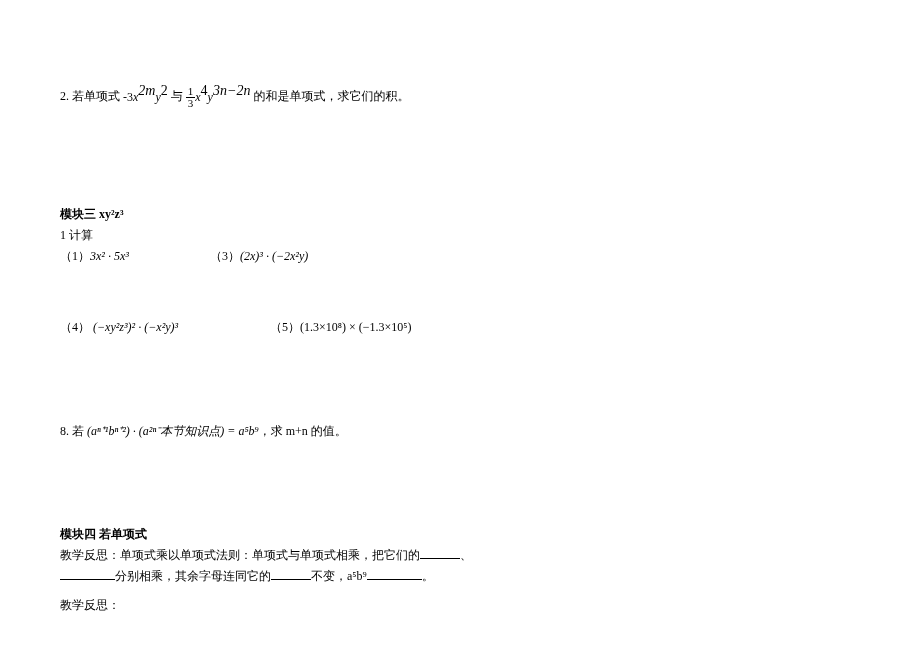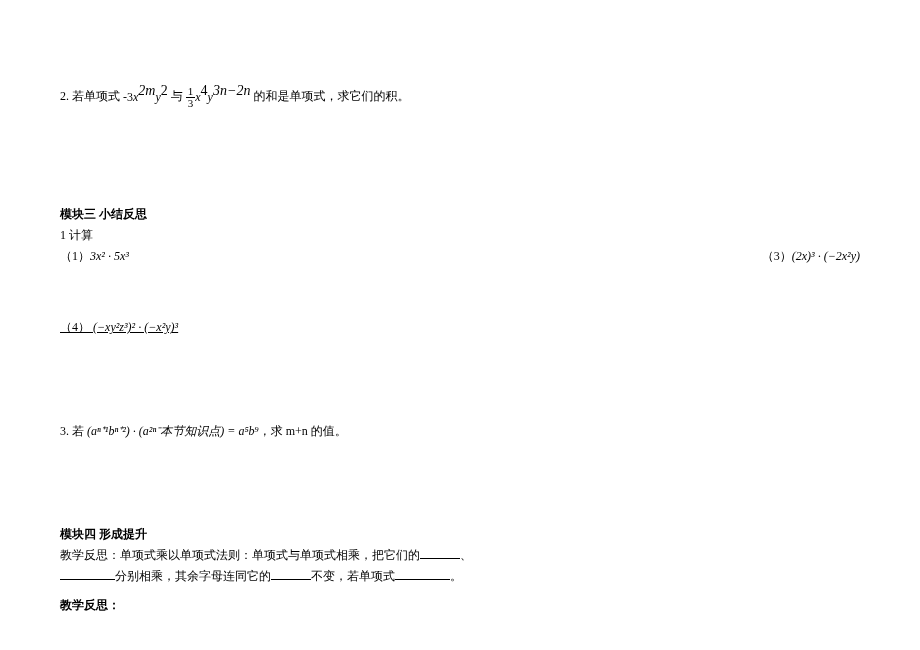--- a/index.html
+++ b/index.html
@@ -24,21 +24,20 @@
       font-weight: bold;
       margin-top: 12px;
       margin-bottom: 2px;
     }
     .sub-line {
       margin-bottom: 2px;
     }
     .formula-row {
       margin-bottom: 8px;
       display: flex;
-      justify-content: space-between;
     }
     .formula-cell {
       display: inline-block;
     }
     .big-gap {
       height: 76px;
     }
     .small-gap {
       height: 44px;
     }
@@ -76,65 +75,68 @@
     }
     .blank {
       display: inline-block;
       border-bottom: 1px solid #000;
       height: 1em;
       vertical-align: baseline;
     }
     .blank-short { width: 40px; }
     .blank-med { width: 55px; }
     .teach-reflect {
-      font-weight: bold;
+      font-weight: normal;
       margin-top: 10px;
     }
     .inline-mid {
       vertical-align: middle;
     }
   </style>
 </head>
 <body>
 
 <div class="problem-line">
   <span>2. 若单项式 </span><span class="mathn inline-mid">-3</span><span class="math inline-mid">x</span><sup class="math">2m</sup><span class="math inline-mid">y</span><sup class="mathn">2</sup><span> 与 </span><span class="frac"><span class="frac-num mathn">1</span><span class="frac-den mathn">3</span></span><span class="math inline-mid">x</span><sup class="mathn">4</sup><span class="math inline-mid">y</span><sup class="math">3n−2n</sup><span> 的和是单项式，求它们的积。</span>
 </div>
 
 <div class="big-gap"></div>
 
-<div class="section-title">模块三 小结反思</div>
+<div class="section-title">模块三 xy²z³</div>
 <div class="sub-line">1 计算</div>
 
 <div class="formula-row">
   <span class="formula-cell" style="width:150px;">
     <span>（1）</span><span class="math">3x² · 5x³</span>
   </span>
   <span class="formula-cell">
     <span>（3）</span><span class="math">(2x)³ · (−2x²y)</span>
   </span>
 </div>
 
 <div class="small-gap"></div>
 
 <div class="formula-row">
-  <span class="formula-cell" style="width:210px;text-decoration:underline;">
+  <span class="formula-cell" style="width:210px;">
     <span>（4）</span>&nbsp;<span class="math">(−xy²z³)² · (−x²y)³</span>
+  </span>
+  <span class="formula-cell">
+    <span>（5）</span><span class="mathn">(1.3×10⁸) × (−1.3×10⁵)</span>
   </span>
 </div>
 
 <div class="big-gap"></div>
 
 <div class="problem-line">
-  <span>3. 若 </span><span class="math">(aⁿ⁺¹bⁿ⁺²) · (a²ⁿ⁻本节知识点) = a⁵b⁹</span><span>，求 m+n 的值。</span>
+  <span>8. 若 </span><span class="math">(aⁿ⁺¹bⁿ⁺²) · (a²ⁿ⁻本节知识点) = a⁵b⁹</span><span>，求 m+n 的值。</span>
 </div>
 
 <div class="medium-gap"></div>
 
-<div class="section-title">模块四 形成提升</div>
+<div class="section-title">模块四 若单项式</div>
 <div class="sub-line">
   <span>教学反思：单项式乘以单项式法则：单项式与单项式相乘，把它们的</span><span class="blank blank-short"></span><span>、</span>
 </div>
 <div class="sub-line">
-  <span class="blank blank-med"></span><span>分别相乘，其余字母连同它的</span><span class="blank blank-short"></span><span>不变，若单项式</span><span class="blank blank-med"></span><span>。</span>
+  <span class="blank blank-med"></span><span>分别相乘，其余字母连同它的</span><span class="blank blank-short"></span><span>不变，a⁵b⁹</span><span class="blank blank-med"></span><span>。</span>
 </div>
 
 <div class="teach-reflect">教学反思：</div>
 
 </body></html>

